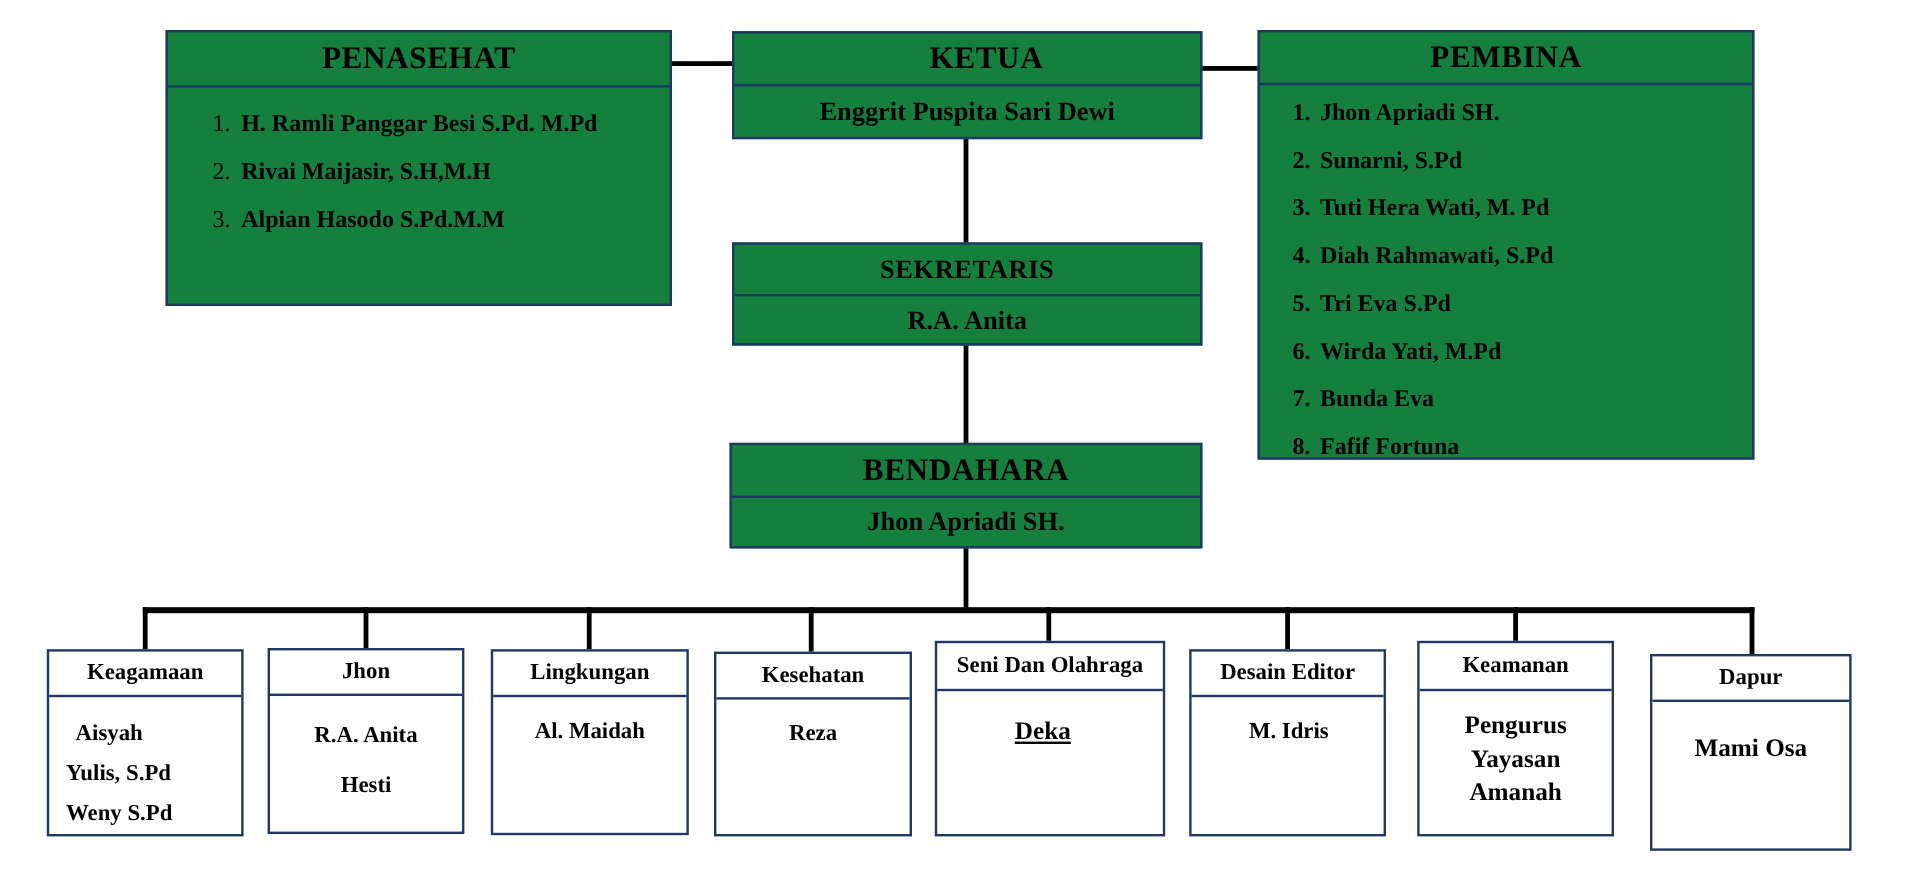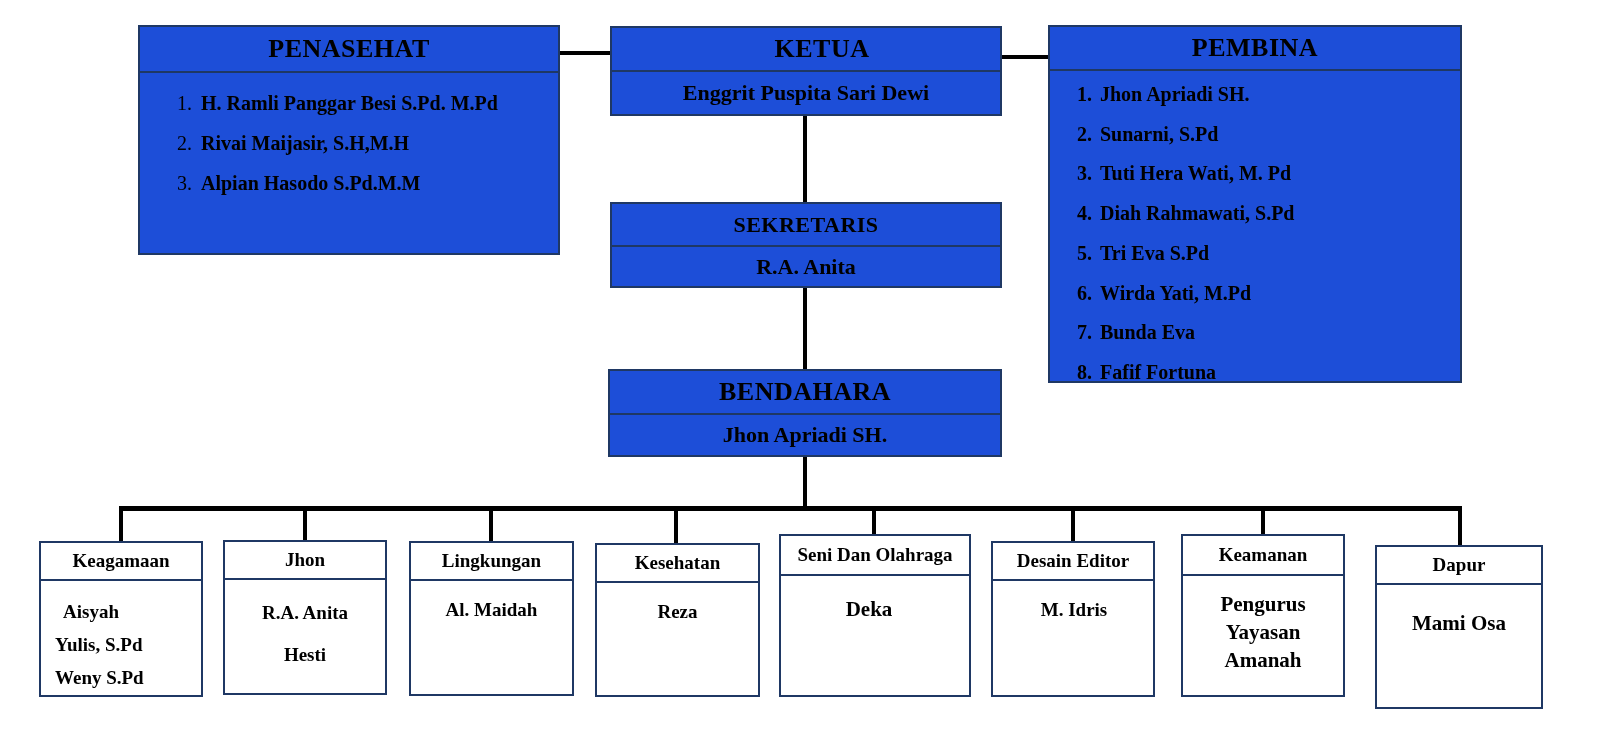--- a/index.html
+++ b/index.html
@@ -18,21 +18,21 @@
     height: 745px;
     overflow: hidden;
     background: #ffffff;
   }
 
   
   .node {
     position: absolute;
     box-sizing: border-box;
     border: 2px solid #1f3864;
-    background: #1d4ed8;
+    background: #15803d;
   }
   .node .node-header {
     box-sizing: border-box;
     border-bottom: 2px solid #1f3864;
     text-align: center;
     font-weight: bold;
     color: #000000;
     display: flex;
     align-items: center;
     justify-content: center;
@@ -273,21 +273,21 @@
 
   <div class="div-node" style="left:595px; top:543px; width:165px; height:154px;">
     <div class="div-header" style="height:38px;">Kesehatan</div>
     <div class="div-body" style="padding:12px 0 0 0; font-size:19px; line-height:33px;">
       <span class="name-line">Reza</span>
     </div>
   </div>
 
   <div class="div-node" style="left:779px; top:534px; width:192px; height:163px;">
     <div class="div-header" style="height:40px;">Seni Dan Olahraga</div>
-    <div class="div-body" style="padding:16px 12px 0 0; font-size:21px; line-height:34px;">
+    <div class="div-body" style="padding:16px 12px 0 0; font-size:21px; line-height:34px;text-decoration:underline;">
       <span class="name-line">Deka</span>
     </div>
   </div>
 
   <div class="div-node" style="left:991px; top:541px; width:164px; height:156px;">
     <div class="div-header" style="height:38px;">Desain Editor</div>
     <div class="div-body" style="padding:12px 0 0 2px; font-size:19px; line-height:33px;">
       <span class="name-line">M.  Idris</span>
     </div>
   </div>

